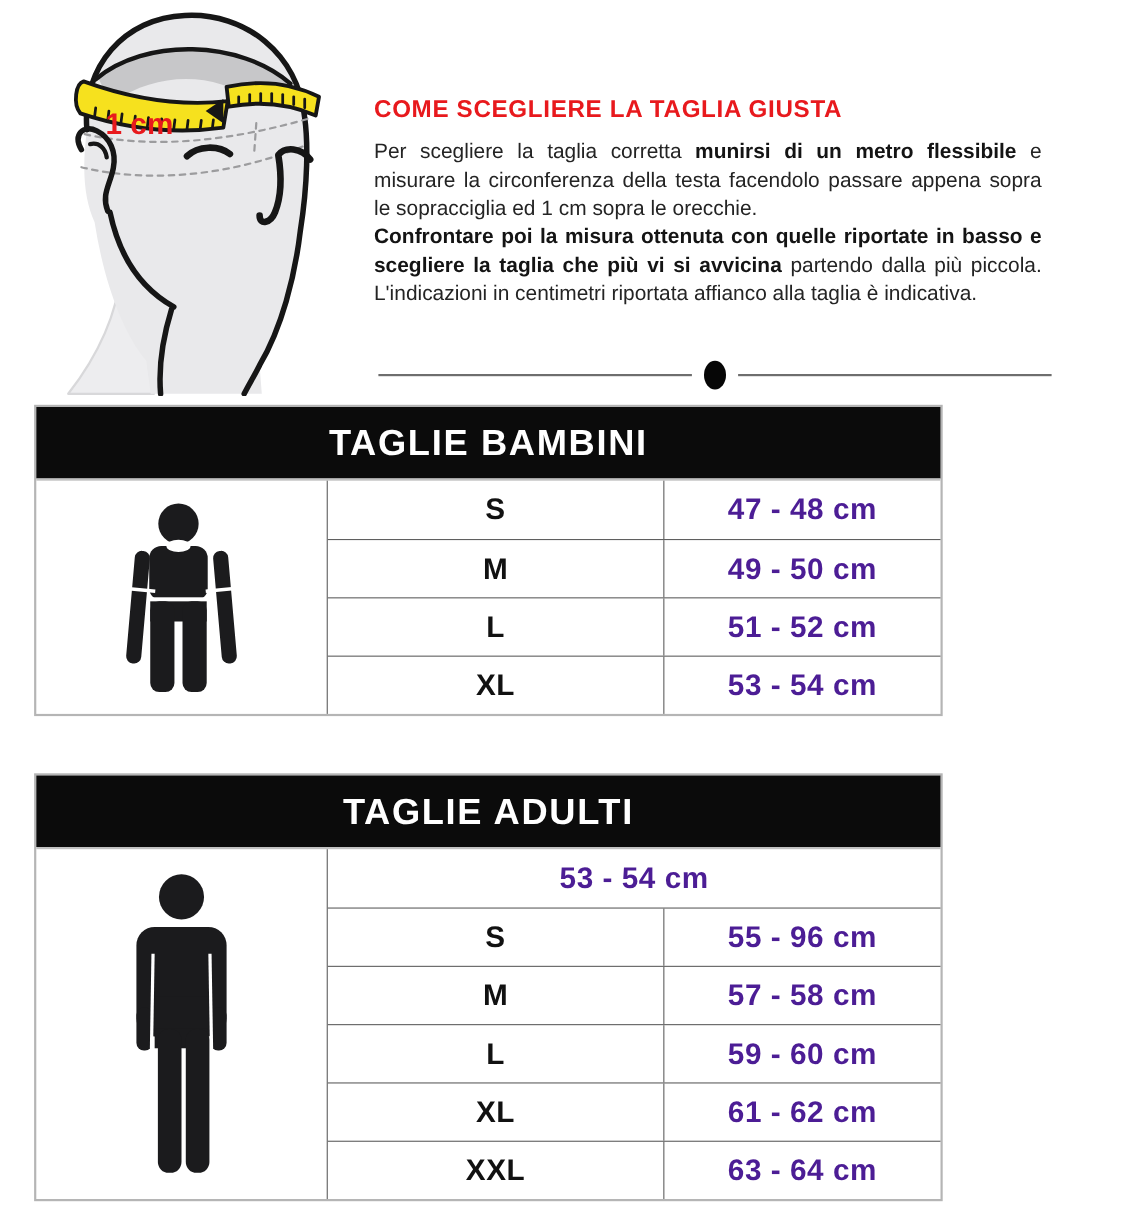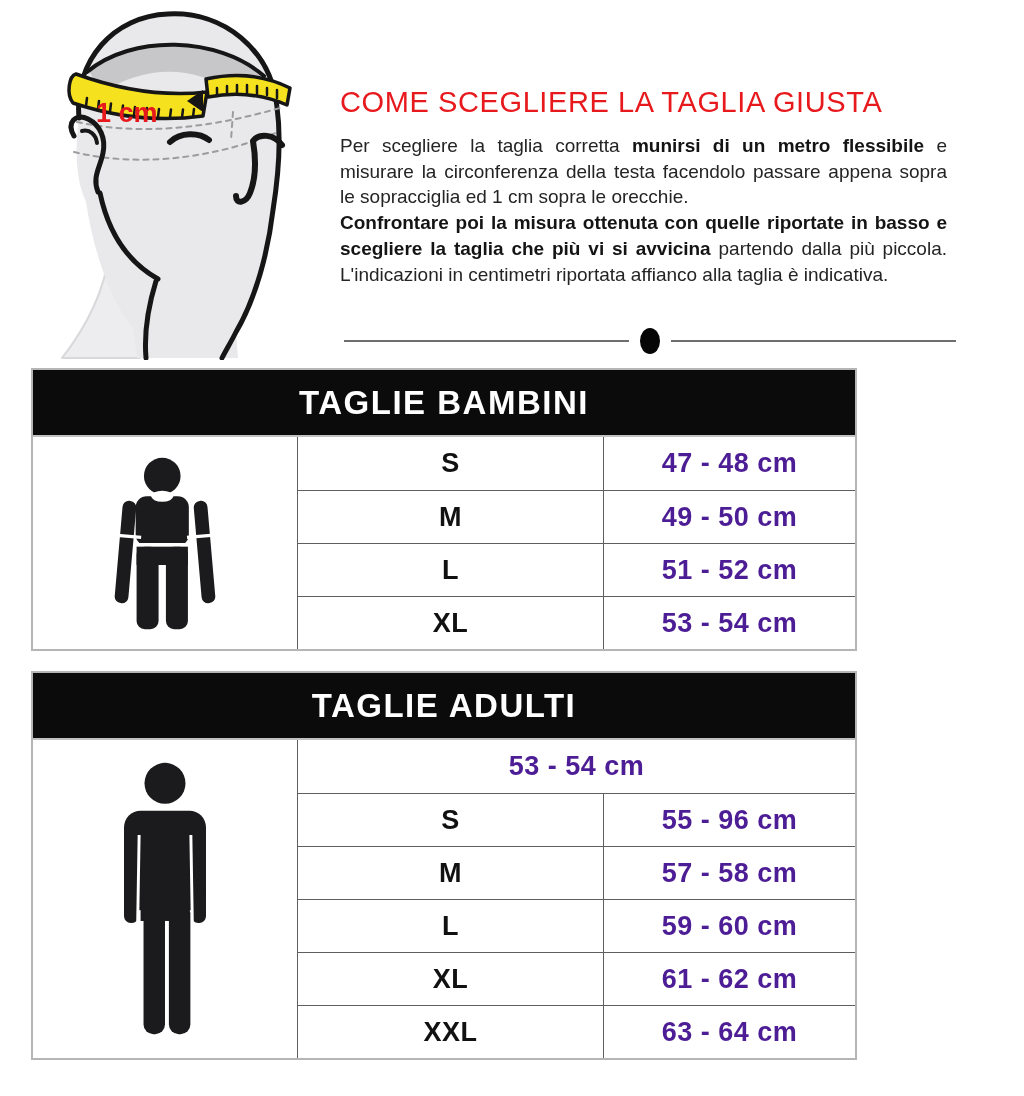--- a/index.html
+++ b/index.html
@@ -18,21 +18,21 @@
   .page{position:relative;width:1024px;height:1096px;background:#fff;}
 
   
   .top-section{position:relative;height:368px;}
   .head-illustration{position:absolute;left:10px;top:4px;width:300px;height:356px;}
   .head-illustration svg text{font-family:"Liberation Sans","DejaVu Sans",sans-serif;}
 
   .intro{position:absolute;left:340px;top:86px;width:607px;}
   .intro-title{
     margin:0 0 14px 0;
-    font-size:29px;font-weight:normal;letter-spacing:0.6px;
+    font-size:22px;font-weight:bold;letter-spacing:0.6px;
     color:var(--accent-red,#e8191d);
     white-space:nowrap;
   }
   .intro-text{
     margin:0;font-size:19px;line-height:25.7px;
     text-align:justify;color:#242424;
   }
   .intro-text b{color:#141414;}
 
   .divider{
@@ -45,21 +45,21 @@
     background:#060606;margin:0 11px;flex:0 0 auto;
   }
 
   
   .size-table{
     width:826px;margin-left:31px;
     border:2px solid #b5b5b5;
     background:#fff;
   }
   .size-table.bambini{margin-top:0;}
-  .size-table.adulti{margin-top:20px;}
+  .size-table.adulti{margin-top:52px;}
   .table-header{
     height:65px;background:var(--header-bg,#0b0b0b);color:#fff;
     display:flex;align-items:center;justify-content:center;
     font-size:33px;font-weight:bold;letter-spacing:1.5px;
   }
   .table-body{display:flex;border-top:2px solid #c2c2c2;}
   .icon-cell{
     width:265px;flex:0 0 265px;
     display:flex;align-items:center;justify-content:center;
     border-right:1px solid #5f5f5f;

